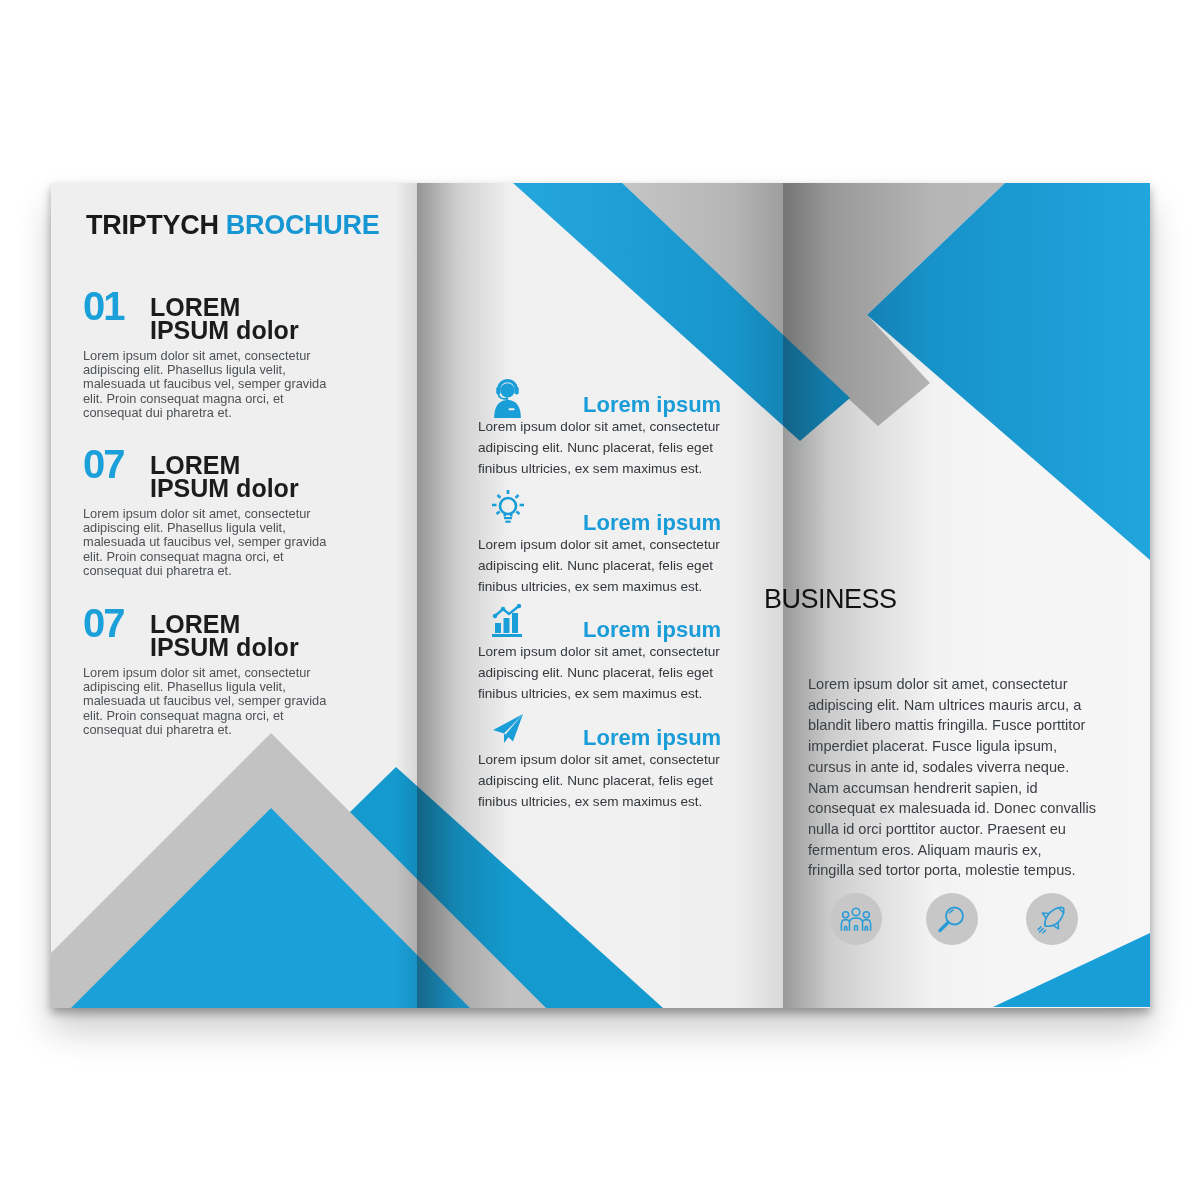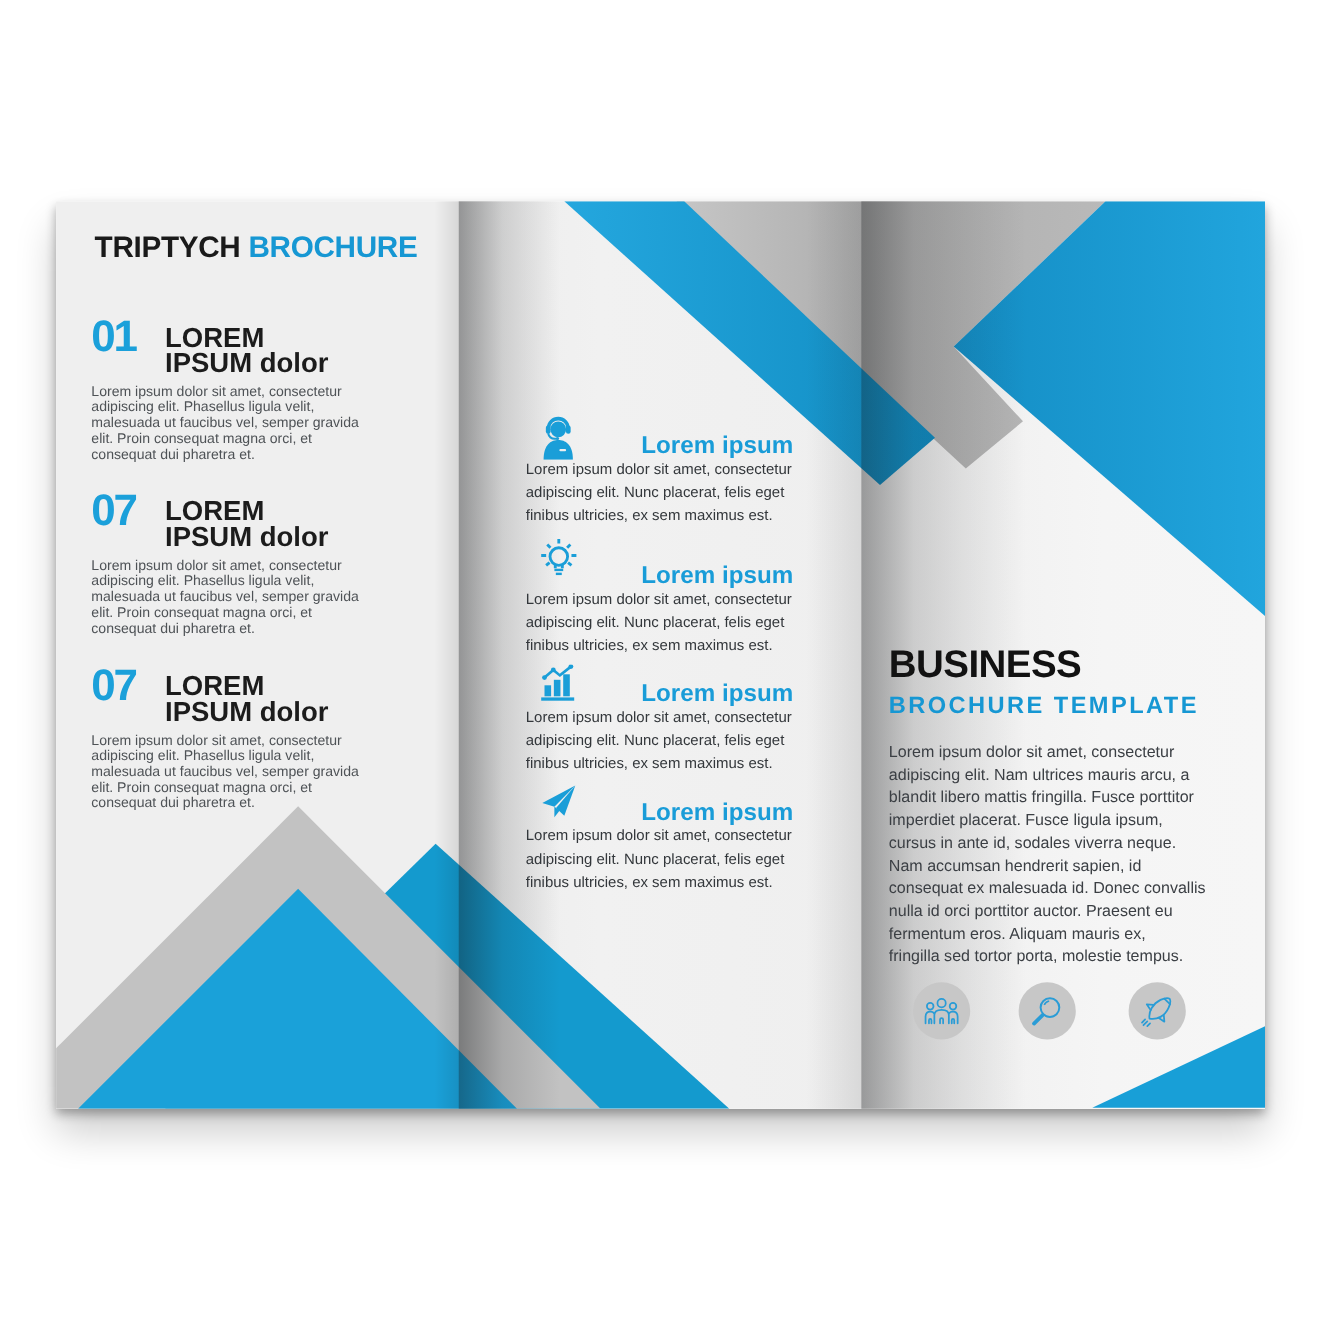--- a/index.html
+++ b/index.html
@@ -23,21 +23,21 @@
   .lp-title{left:35px;top:27px;font-size:27px;font-weight:bold;letter-spacing:-0.3px;color:#1a1a1a;}
   .lp-title .accent{color:#1697d3;}
   .lp-num{left:32px;font-size:40px;line-height:1;font-weight:bold;letter-spacing:-2px;color:#1ba0da;}
   .lp-head{left:99px;font-size:25px;line-height:22.5px;font-weight:bold;color:#1c1c1c;}
   .lp-body{left:32px;width:250px;font-size:12.8px;line-height:14.2px;color:#4e5256;}
   
   .mi-icon{left:440px;}
   .mi-head{left:492px;font-size:22px;line-height:26px;font-weight:bold;color:#199cd8;margin-left:40px;}
   .mi-body{left:427px;font-size:13.6px;line-height:20.8px;color:#33373b;}
   
-  .rp-title{left:757px;top:401px;font-size:35px;font-weight:bold;letter-spacing:-0.5px;color:#121212;}
+  .rp-title{left:713px;top:401px;font-size:27px;font-weight:normal;letter-spacing:-0.5px;color:#121212;}
   .rp-sub{left:757px;top:446px;font-size:21.5px;font-weight:bold;letter-spacing:2.2px;color:#1697d3;}
   .rp-para{left:757px;top:491px;font-size:14.6px;line-height:20.7px;color:#3b3f44;}
   .circle{top:710px;width:52px;height:52px;border-radius:50%;background:#c7c7c7;
           display:flex;align-items:center;justify-content:center;}
 </style>
 </head>
 <body>
 
 <div class="stage">
   <div class="brochure">
@@ -170,21 +170,20 @@
           <polygon points="32,2 14.5,22.5 22,29.5"></polygon>
           <polygon points="13,21.5 13,31 17.8,24.8"></polygon>
         </svg>
       </div>
       <div class="abs mi-head" style="top:542px">Lorem ipsum</div>
       <div class="abs mi-body pre" style="top:567px">Lorem ipsum dolor sit amet, consectetur
 adipiscing elit. Nunc placerat, felis eget
 finibus ultricies, ex sem maximus est.</div>
 
       <div class="abs rp-title">BUSINESS</div>
-      <div class="abs rp-sub">BROCHURE TEMPLATE</div>
       <div class="abs rp-para pre">Lorem ipsum dolor sit amet, consectetur
 adipiscing elit. Nam ultrices mauris arcu, a
 blandit libero mattis fringilla. Fusce porttitor
 imperdiet placerat. Fusce ligula ipsum,
 cursus in ante id, sodales viverra neque.
 Nam accumsan hendrerit sapien, id
 consequat ex malesuada id. Donec convallis
 nulla id orci porttitor auctor. Praesent eu
 fermentum eros. Aliquam mauris ex,
 fringilla sed tortor porta, molestie tempus.</div>

